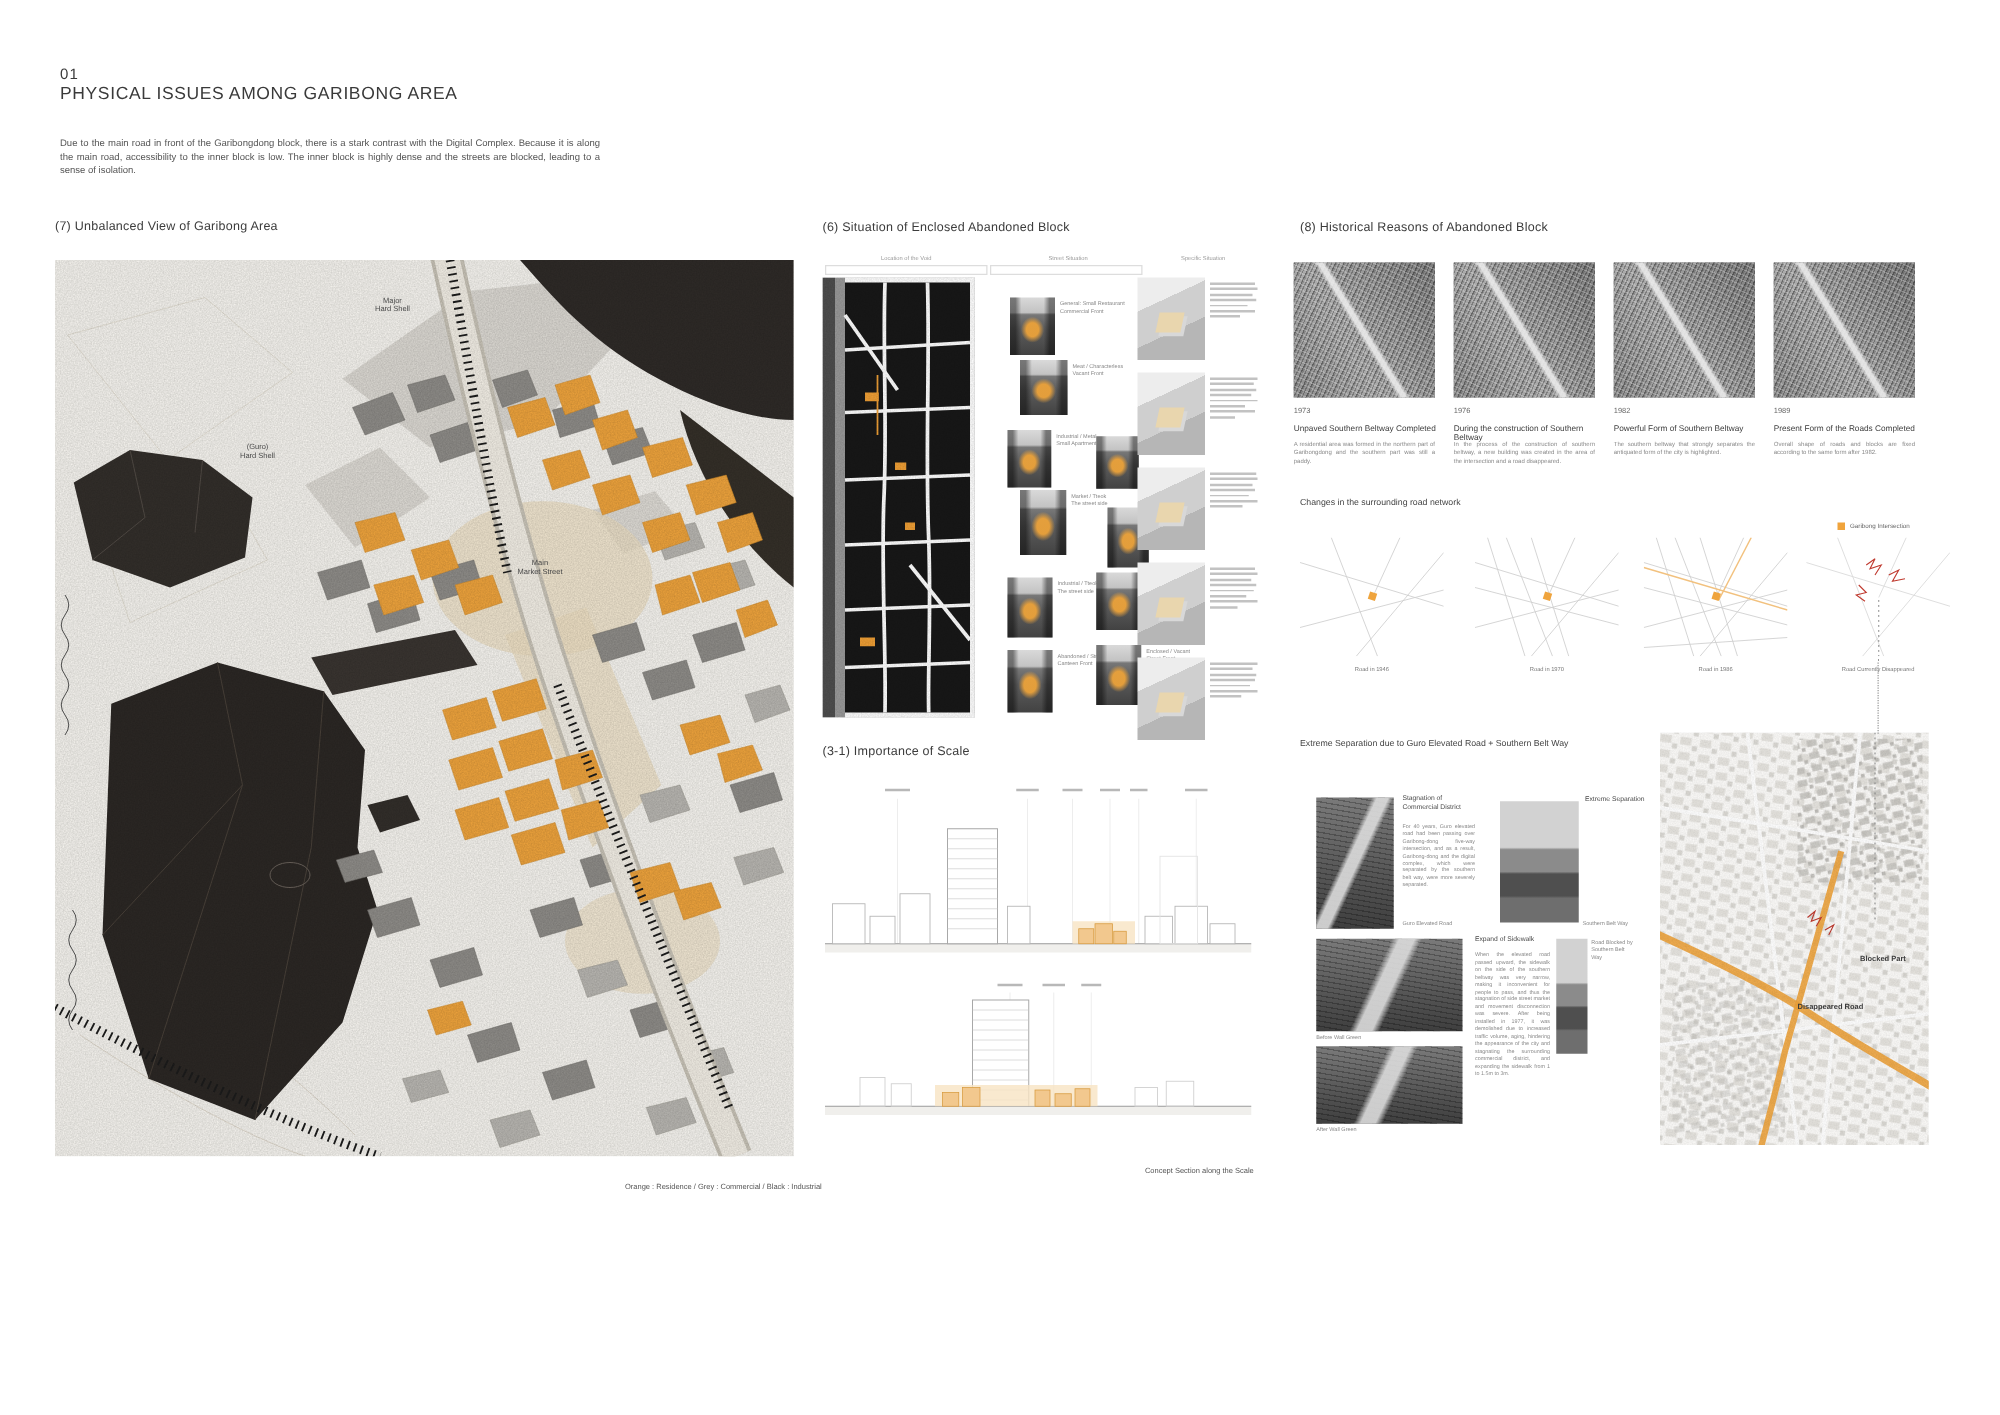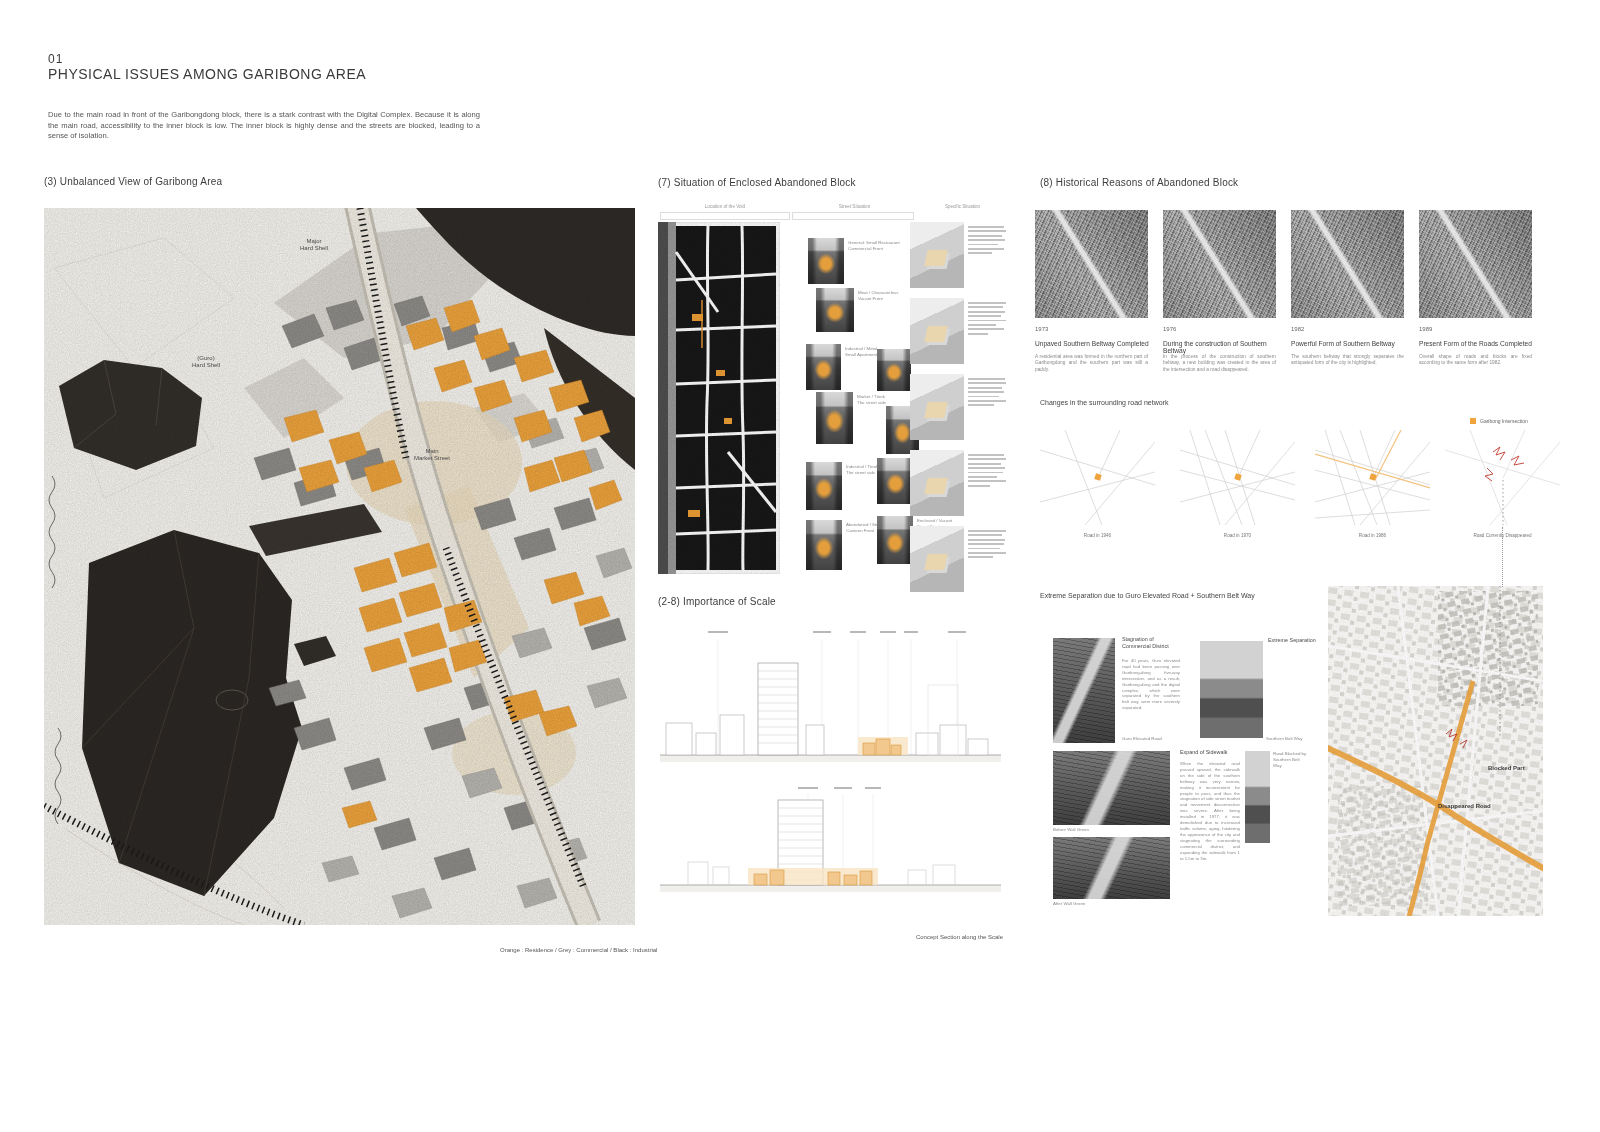--- a/index.html
+++ b/index.html
@@ -54,21 +54,21 @@
 </style>
 </head>
 <body>
 
 <div id="board">
 
   <div class="abs doc-num" style="left:48px;top:52px;text-align:center;">01</div>
   <div class="abs doc-title" style="left:48px;top:66px;">PHYSICAL ISSUES AMONG GARIBONG AREA</div>
   <div class="abs intro" style="left:48px;top:110px;">Due to the main road in front of the Garibongdong block, there is a stark contrast with the Digital Complex. Because it is along the main road, accessibility to the inner block is low. The inner block is highly dense and the streets are blocked, leading to a sense of isolation.</div>
 
-  <div class="abs sec-title" style="left:44px;top:176px;">(3) Unbalanced View of Garibong Area</div>
+  <div class="abs sec-title" style="left:44px;top:176px;">(7) Unbalanced View of Garibong Area</div>
 
   <svg id="map1" class="abs" viewBox="0 0 591 717">
     <defs>
       <filter id="grain">
           <feTurbulence type="fractalNoise" baseFrequency="0.9" numOctaves="2" result="n"></feTurbulence>
         <feColorMatrix in="n" type="matrix" values="0 0 0 0 0  0 0 0 0 0  0 0 0 0 0  0 0 0 0.5 0"></feColorMatrix>
       </filter>
     </defs>
     <rect width="591" height="717" fill="#f7f5f0"></rect>
 
@@ -182,21 +182,21 @@
   <div class="abs maplabel" style="left:178px;top:355px;width:56px;">
     <div>(Guro)</div>
       <div>Hard Shell</div>
     </div>
   <div class="abs maplabel" style="left:402px;top:448px;width:60px;">
     <div>Main</div>
       <div>Market Street</div>
     </div>
   <div class="abs cap" style="left:500px;top:947px;">Orange : Residence / Grey : Commercial / Black : Industrial</div>
 
-  <div class="abs sec-title" style="left:658px;top:177px;">(7) Situation of Enclosed Abandoned Block</div>
+  <div class="abs sec-title" style="left:658px;top:177px;">(6) Situation of Enclosed Abandoned Block</div>
   <div class="abs colhead" style="left:660px;top:204px;width:130px;">Location of the Void</div>
   <div class="abs colhead" style="left:792px;top:204px;width:125px;">Street Situation</div>
   <div class="abs colhead" style="left:920px;top:204px;width:85px;">Specific Situation</div>
   <div class="abs thinbox" style="left:660px;top:212px;width:128px;"></div>
   <div class="abs thinbox" style="left:792px;top:212px;width:120px;"></div>
 
   <svg class="abs" style="left:658px;top:222px;" width="122" height="352" viewBox="0 0 122 352">
     <rect width="122" height="352" fill="#fff" stroke="#ccc" stroke-width="0.5"></rect>
     <rect x="0" y="0" width="10" height="352" fill="#4f4f4f"></rect>
     <rect x="10" y="0" width="8" height="352" fill="#9a9a9a"></rect>
@@ -320,21 +320,21 @@
   <div class="abs" style="left:968px;top:530px;width:38px;">
     <div class="tbar" style="width:38px"></div>
       <div class="tbar" style="width:34px"></div>
       <div class="tbar" style="width:37px"></div>
       <div class="tbar" style="width:36px"></div>
       <div class="tbar" style="width:32px"></div>
       <div class="tbar" style="width:38px"></div>
       <div class="tbar" style="width:25px"></div>
     </div>
 
-  <div class="abs sec-title" style="left:658px;top:596px;">(2-8) Importance of Scale</div>
+  <div class="abs sec-title" style="left:658px;top:596px;">(3-1) Importance of Scale</div>
 
   <svg class="abs" style="left:658px;top:625px;" width="345" height="150" viewBox="0 0 345 150">
     <g stroke="#e2e2e2" stroke-width="0.5">
       <line x1="60" y1="14" x2="60" y2="130"></line>
         <line x1="164" y1="14" x2="164" y2="130"></line>
       <line x1="200" y1="14" x2="200" y2="130"></line>
         <line x1="230" y1="14" x2="230" y2="130"></line>
       <line x1="253" y1="14" x2="253" y2="130"></line>
         <line x1="299" y1="14" x2="299" y2="130"></line>
     </g>

